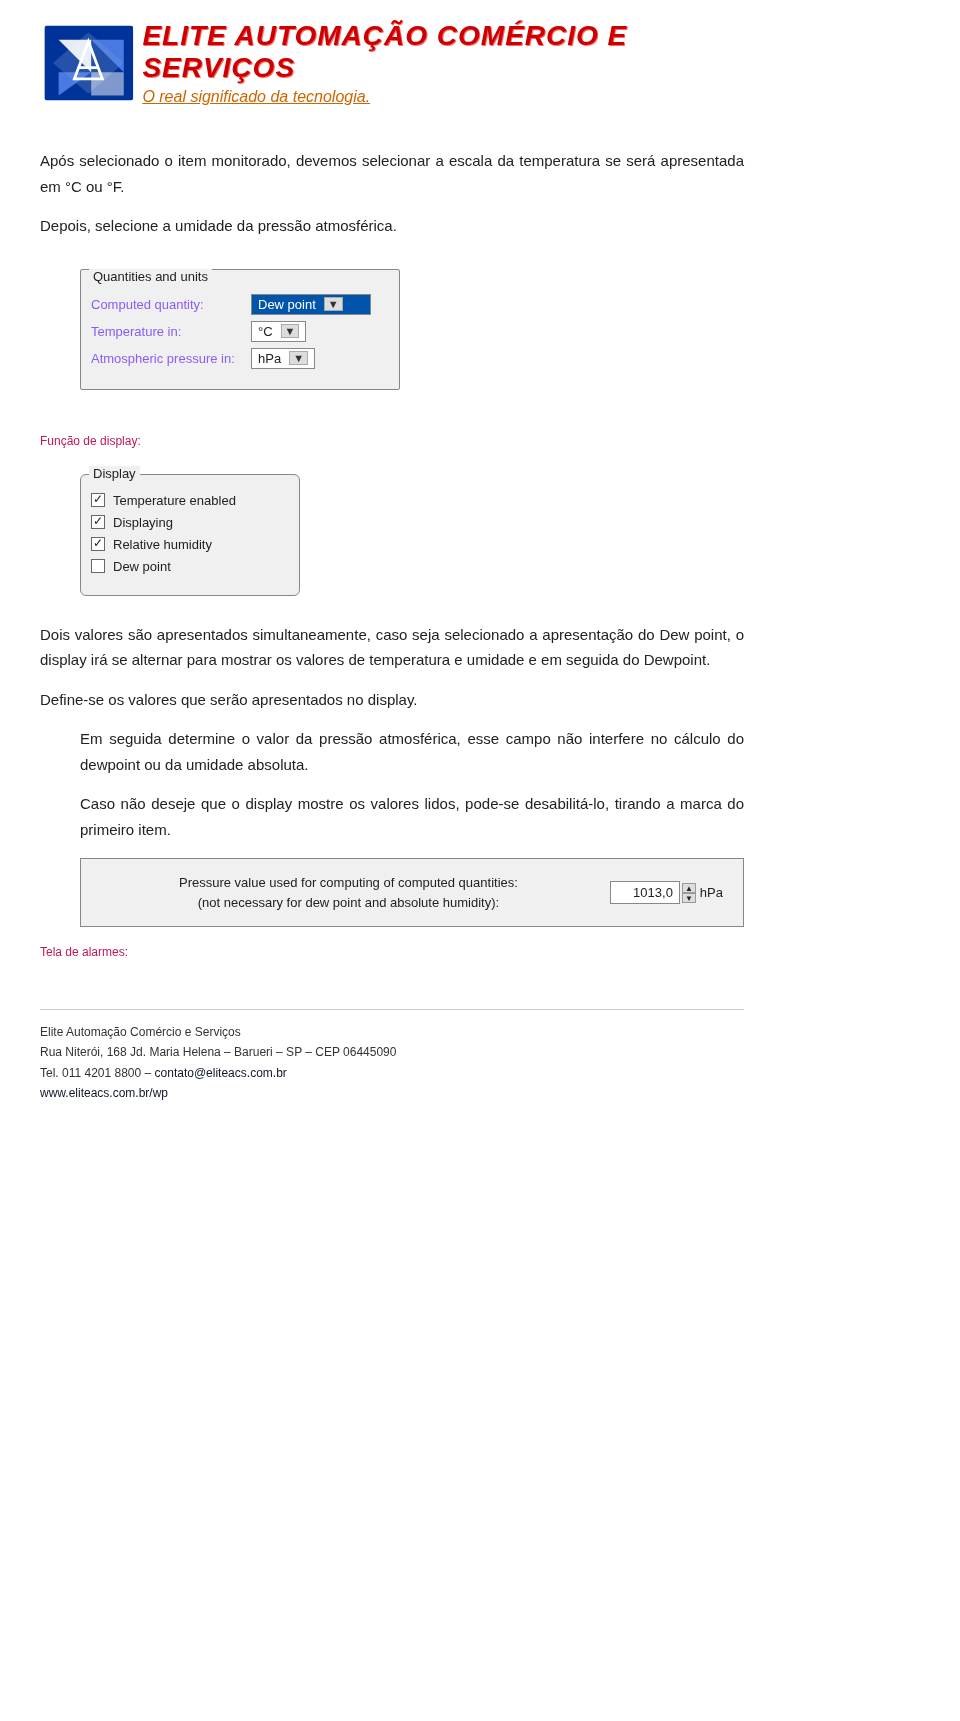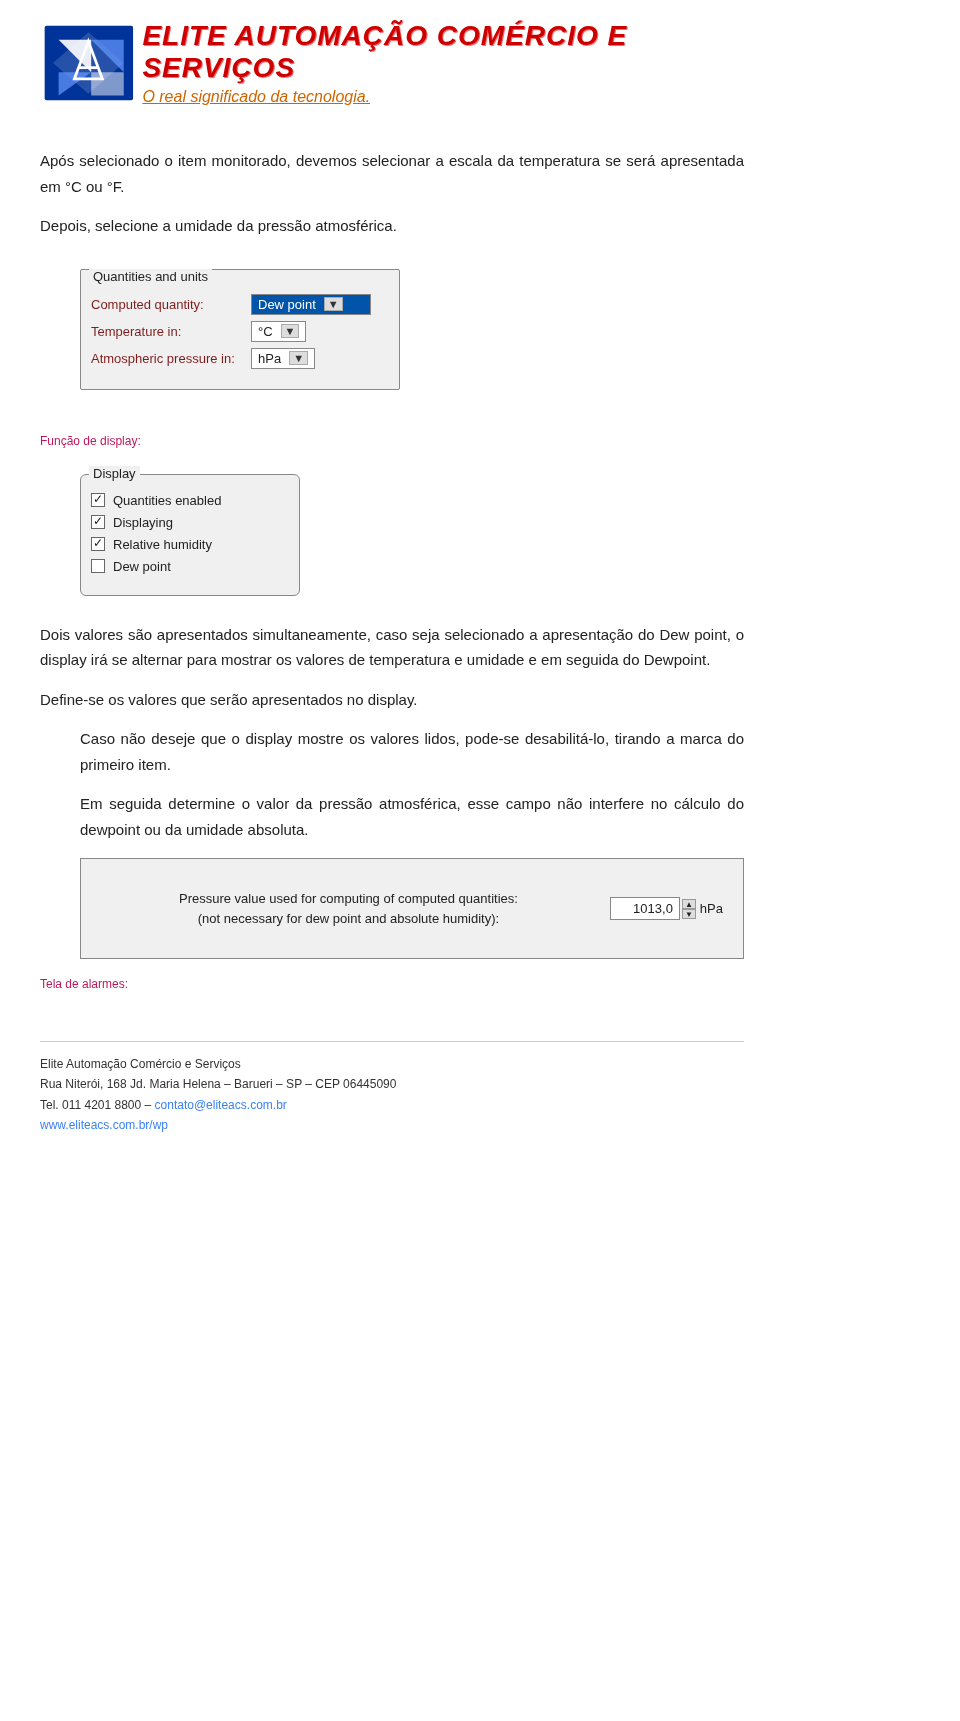--- a/index.html
+++ b/index.html
@@ -87,21 +87,21 @@
       margin-top: 8px;
     }
     .win-row {
       display: flex;
       align-items: center;
       margin-bottom: 6px;
       font-size: 13px;
     }
     .win-label {
       min-width: 160px;
-      color: #7f1d1d;
+      color: #8b5cf6;
     }
     .win-dropdown {
       display: flex;
       align-items: center;
       background: #0055aa;
       color: #fff;
       padding: 2px 6px;
       font-size: 13px;
       min-width: 120px;
       border: 1px solid #888;
@@ -180,21 +180,21 @@
       border: 1px solid #666;
       background: #fff;
       margin-right: 8px;
       flex-shrink: 0;
     }
 
     
     .pressure-dialog {
       border: 1px solid #888;
       background: #f0f0f0;
-      padding: 30px 20px;
+      padding: 14px 20px;
       display: flex;
       margin: 16px 0;
       font-size: 13px;
       gap: 14px;
     }
     .pressure-label {
       flex: 1;
       font-size: 13px;
       color: #222;
       text-align: center;
@@ -237,21 +237,21 @@
     
     .footer {
       margin-top: 50px;
       border-top: 1px solid #ccc;
       padding-top: 12px;
       font-size: 12px;
       color: #333;
       line-height: 1.7;
     }
     .footer a {
-      color: #3b82f6;
+      color: #0f172a;
     }
 
     
     .logo-svg {
       width: 110px;
       height: 90px;
     }
   </style>
 </head>
 <body>
@@ -322,21 +322,21 @@
     <p class="section-label">Função de display:</p>
 
     
     <div style="margin: 0 auto 10px 40px; display:inline-block;">
       <div class="display-dialog">
         <span class="display-dialog-title">Display</span>
         <div class="display-inner">
 
           <div class="display-row">
             <span class="checkbox-checked"></span>
-            <span>Quantities enabled</span>
+            <span>Temperature enabled</span>
           </div>
 
           <div class="display-row">
             <span class="checkbox-checked"></span>
             <span>Displaying</span>
           </div>
 
           <div class="display-row">
             <span class="checkbox-checked"></span>
             <span>Relative humidity</span>
@@ -346,22 +346,22 @@
             <span class="checkbox-unchecked"></span>
             <span>Dew point</span>
           </div>
 
         </div>
       </div>
     </div>
 
     <p class="para">Dois valores são apresentados simultaneamente, caso seja selecionado a apresentação do Dew point, o display irá se alternar para mostrar os valores de temperatura e umidade e em seguida do Dewpoint.</p>
     <p class="para">Define-se os valores que serão apresentados no display.</p>
+    <p class="para-indent">Em seguida determine o valor da pressão atmosférica, esse campo não interfere no cálculo do dewpoint ou da umidade absoluta.</p>
     <p class="para-indent">Caso não deseje que o display mostre os valores lidos, pode-se desabilitá-lo, tirando a marca do primeiro item.</p>
-    <p class="para-indent">Em seguida determine o valor da pressão atmosférica, esse campo não interfere no cálculo do dewpoint ou da umidade absoluta.</p>
 
     
     <div style="margin: 10px auto 10px 40px;">
       <div class="pressure-dialog">
         <div class="pressure-label">
           <span>Pressure value used for computing of computed quantities:</span><br>
           <span>(not necessary for dew point and absolute humidity):</span>
         </div>
         <div style="display:flex;align-items:center;">
           <div class="pressure-input">1013,0</div>

